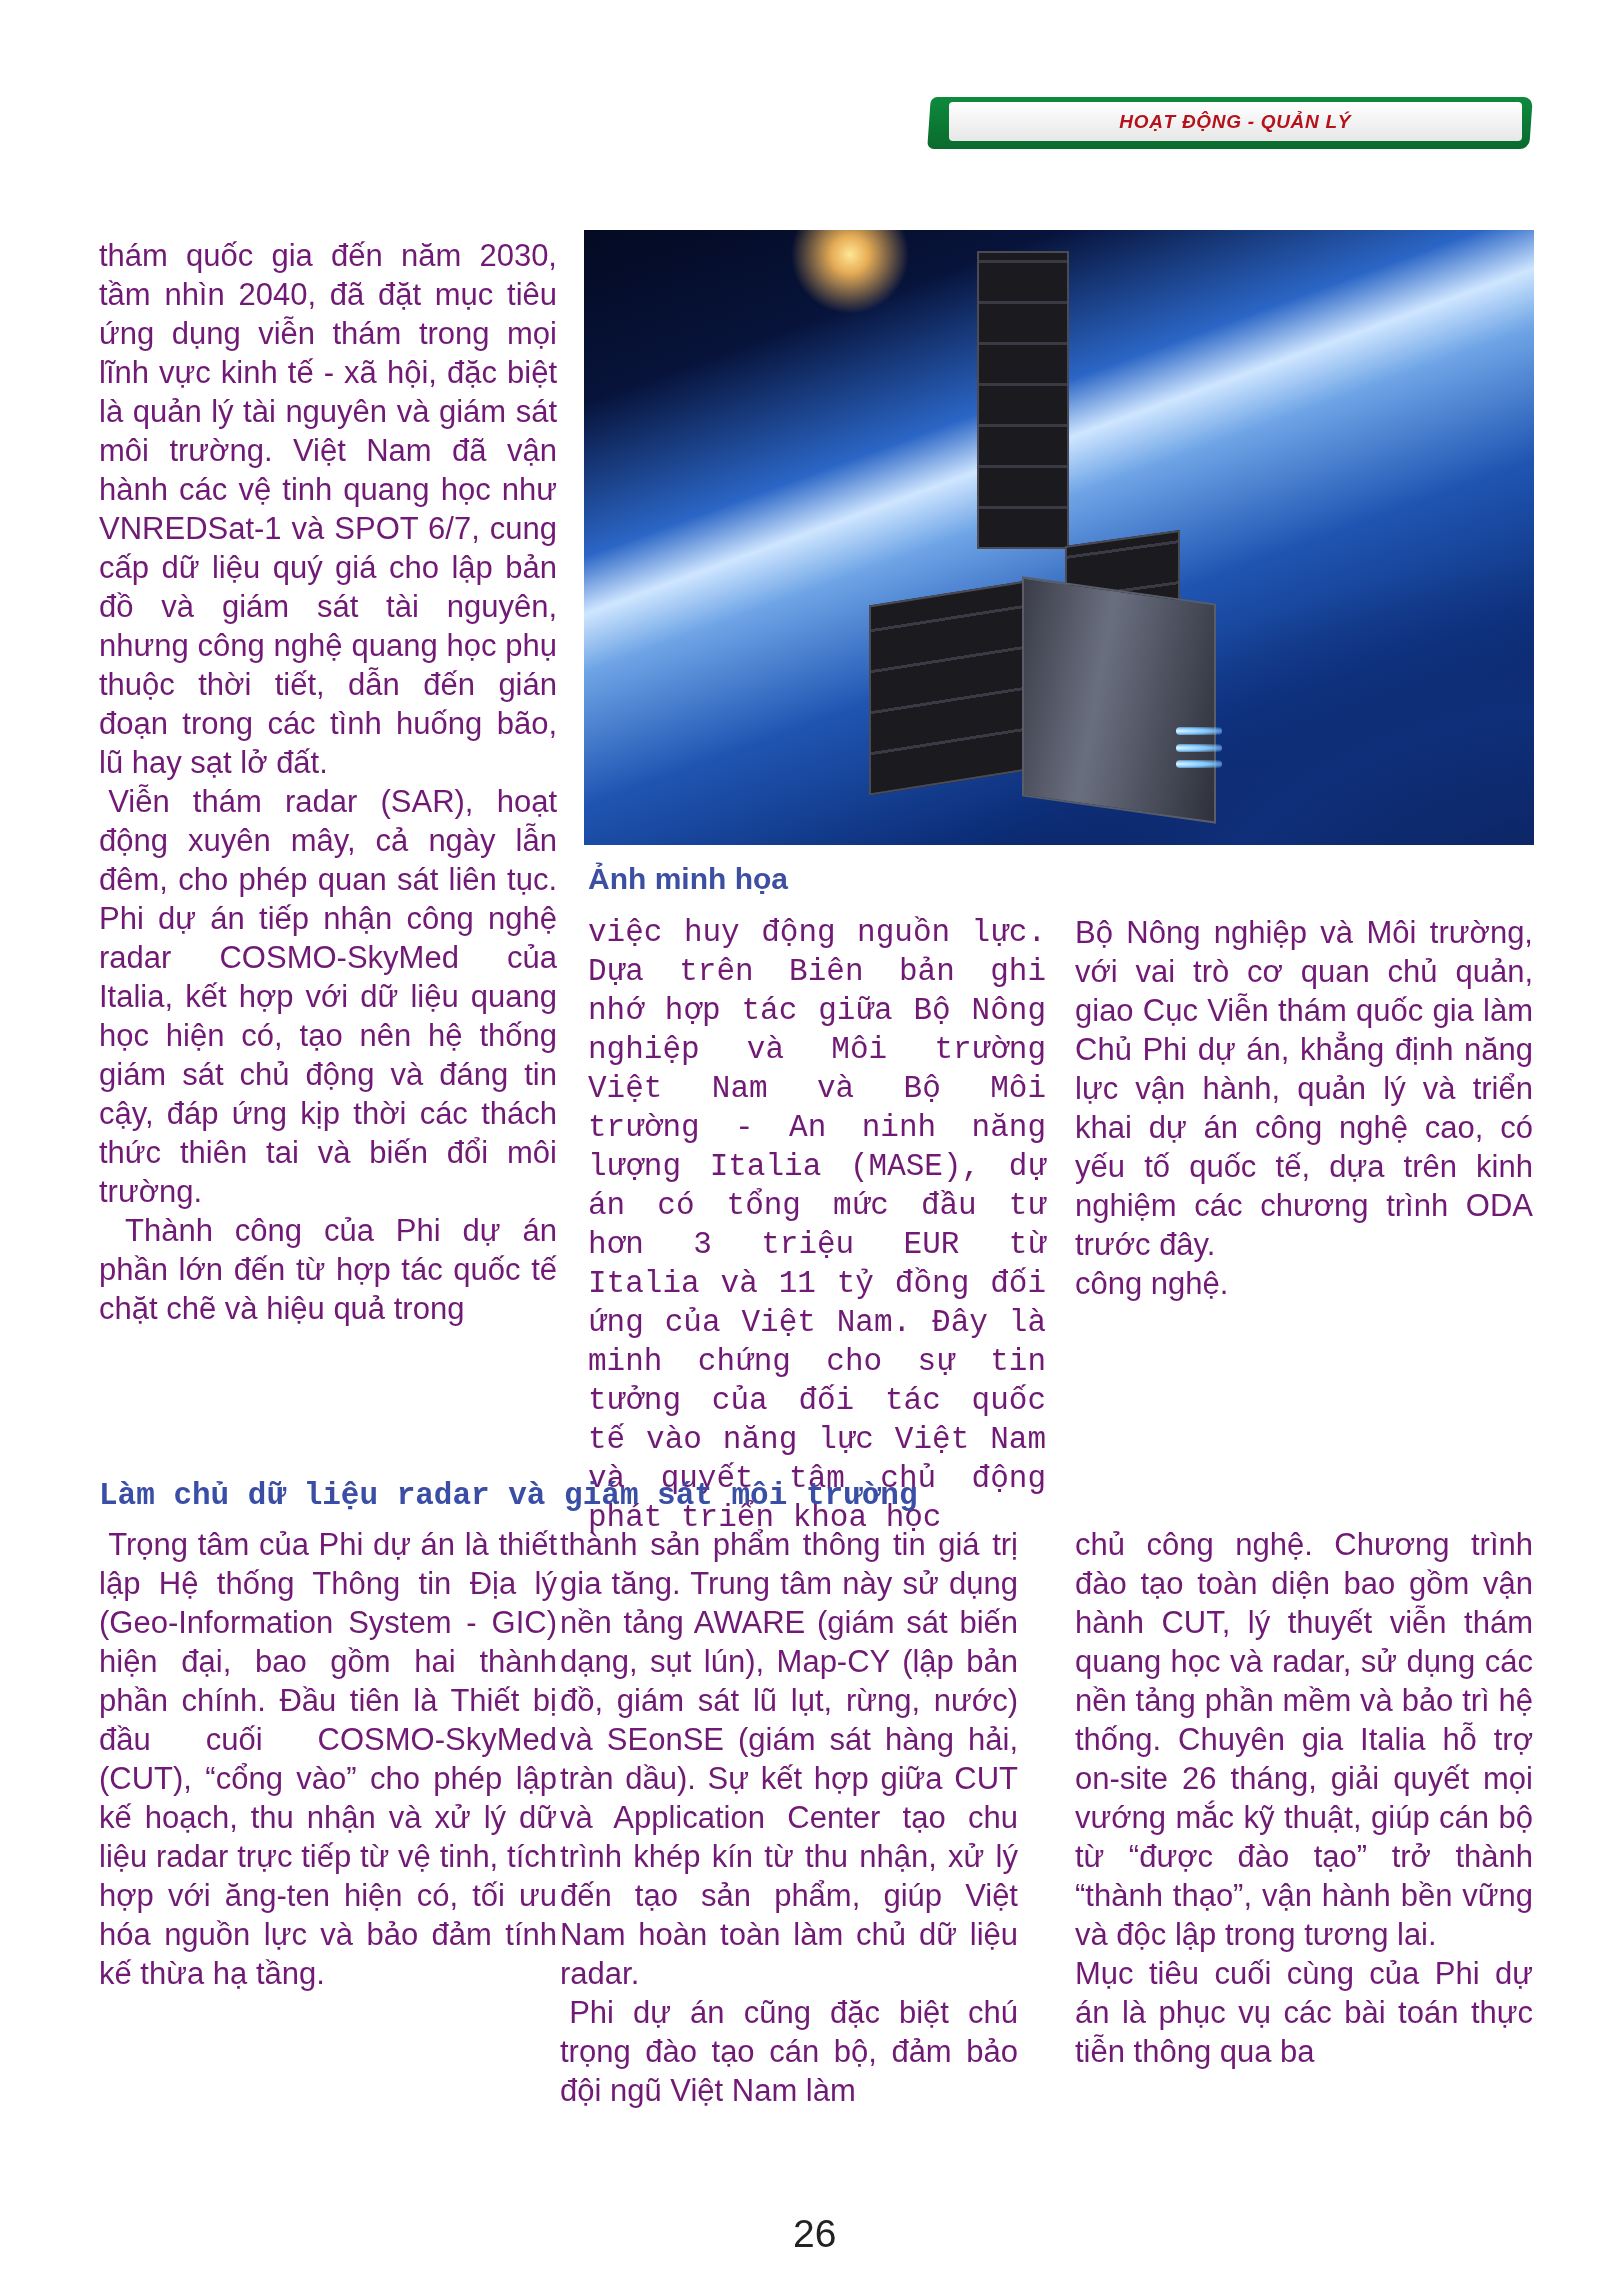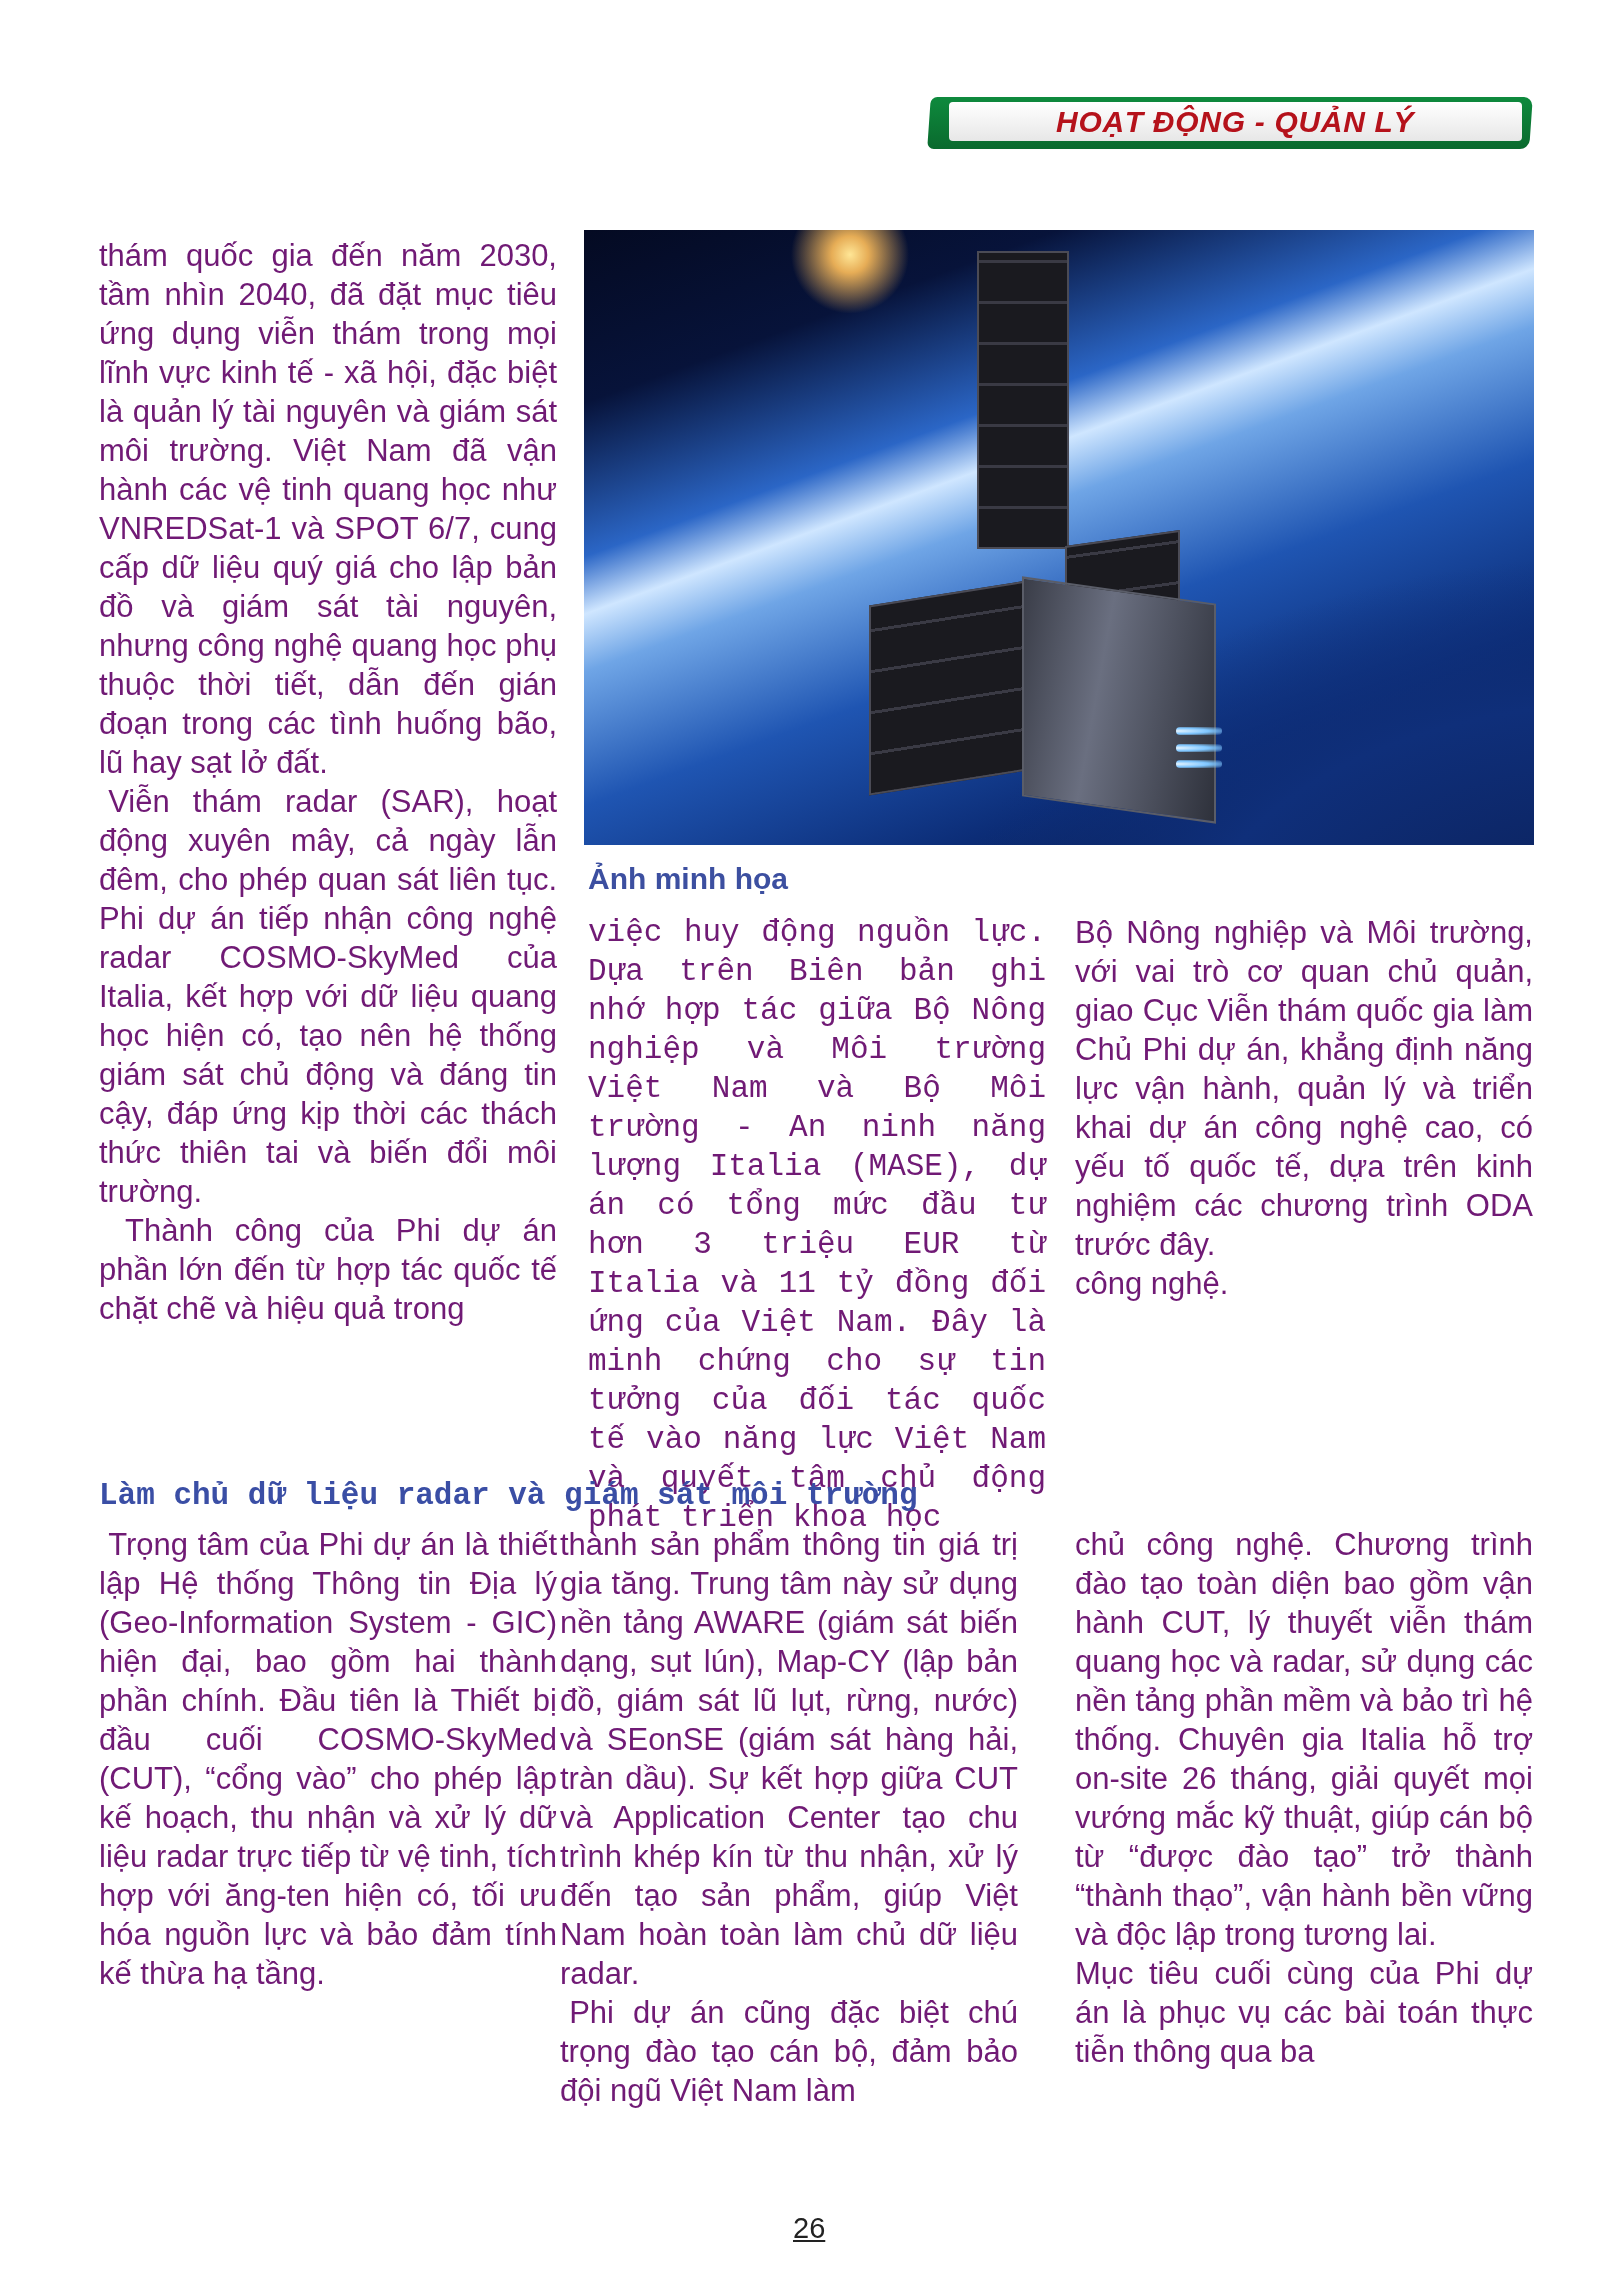--- a/index.html
+++ b/index.html
@@ -8,21 +8,21 @@
 
     
     .banner { position: absolute; left: 929px; top: 97px; width: 602px; height: 52px; }
     .banner-green { position: absolute; left: 0; top: 0; width: 100%; height: 100%;
       background: linear-gradient(180deg, #0e8a3d 0%, #0a6a2e 100%);
       border-radius: 6.5px 9.2px 9.2px 6.5px; transform: skewX(-4deg); }
     .banner-inner { position: absolute; left: 19.6px; top: 5.2px; right: 9.2px; bottom: 7.9px;
       background: linear-gradient(180deg, #ffffff 0%, #e7e7e7 100%); border-radius: 3.9px;
       display: flex; align-items: center; justify-content: center; }
     .banner-text { color: #b5121b; font-family: "Liberation Sans", sans-serif; font-weight: 700;
-      font-style: italic; font-size: 30px; letter-spacing: 0.7px; }
+      font-style: italic; font-size: 19px; letter-spacing: 0.7px; }
 
     
     .col { position: absolute; font-family: "Liberation Sans", sans-serif; font-size: 31px;
       line-height: 39px; text-align: justify; text-align-last: auto; color: #701a75; }
     .col p { margin: 0; }
     .col p.indent { text-indent: 9.2px; }
     .col p.indent2 { text-indent: 26px; }
 
     #col1-top { left: 99px; top: 236px; width: 458px; }
     #col2-top { left: 588px; top: 913px; width: 458px; font-family: Liberation Mono, monospace; }
@@ -46,21 +46,21 @@
     .photo .thruster { position: absolute; width: 46px; height: 7.9px; border-radius: 3.9px;
       background: radial-gradient(ellipse at left, #e9f6ff 0%, #7fc6ff 50%, rgba(80,160,255,0) 100%); }
 
     .caption { position: absolute; left: 588px; top: 862px; font-family: "Liberation Sans", sans-serif;
       font-weight: 700; font-size: 30px; color: #3c4fa0; }
 
     .subheading { position: absolute; left: 99px; top: 1478px; font-family: Liberation Mono, monospace;
       font-weight: 700; font-size: 31px; color: #3a4ea5; }
 
     .page-number { position: absolute; left: 793px; top: 2212px; font-family: "Liberation Sans", sans-serif;
-      font-size: 29px; color: #222; text-decoration: underline; }
+      font-size: 39px; color: #222; }
   </style>
 </head>
 <body>
 
 <div class="banner">
   <div class="banner-green"></div>
   <div class="banner-inner">
     <span class="banner-text">HOẠT ĐỘNG - QUẢN LÝ</span>
   </div>
 </div>

